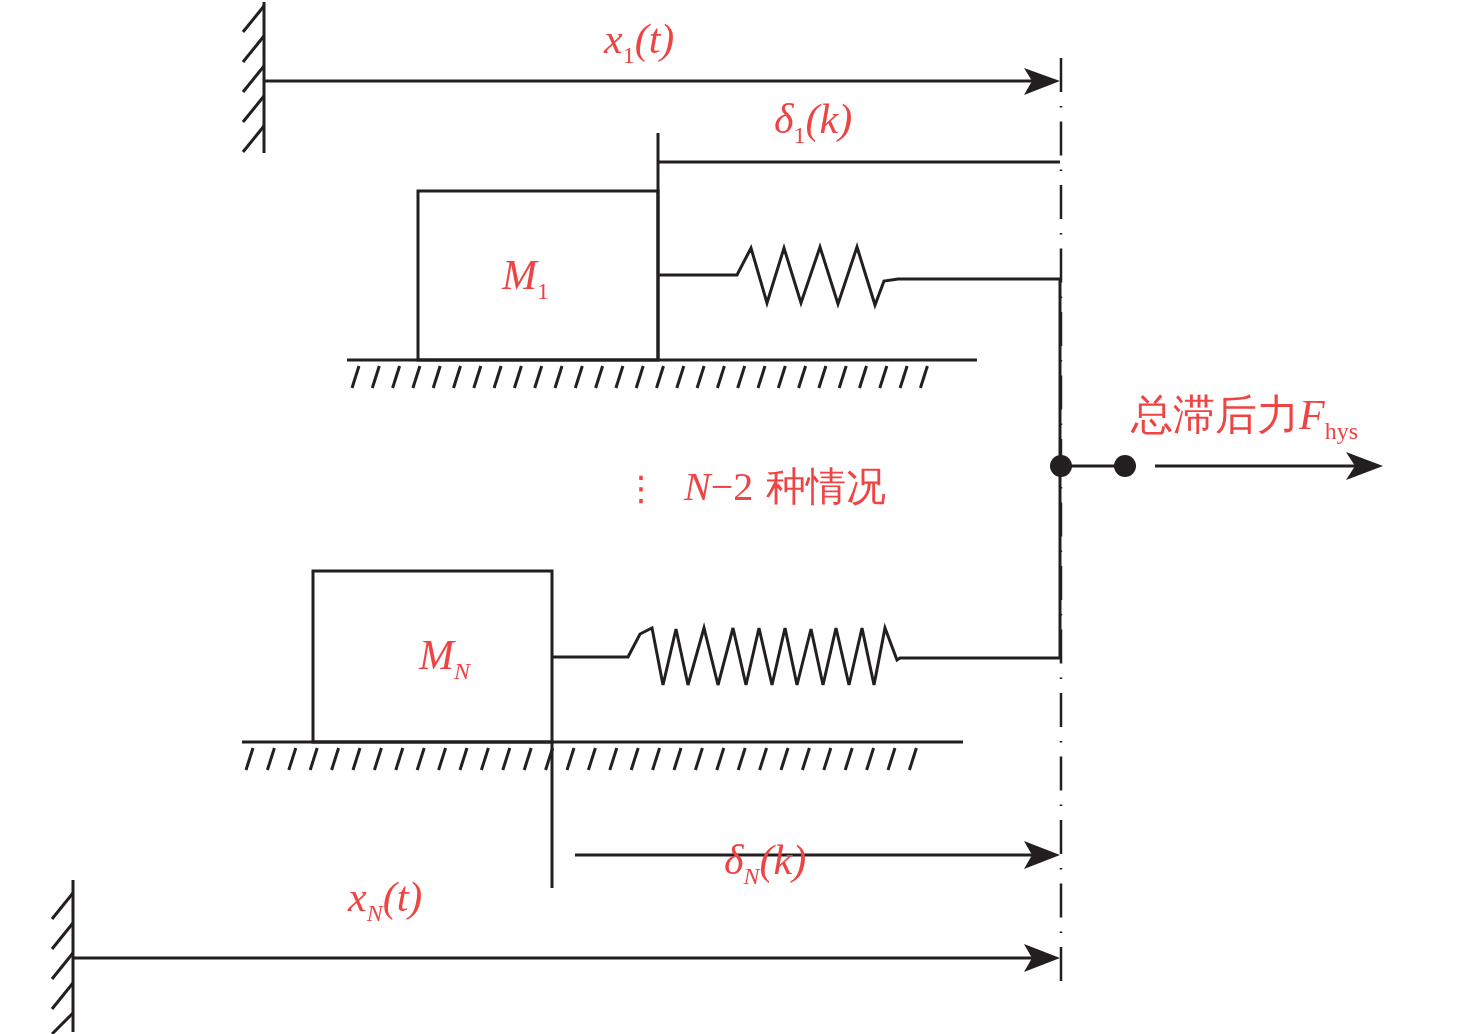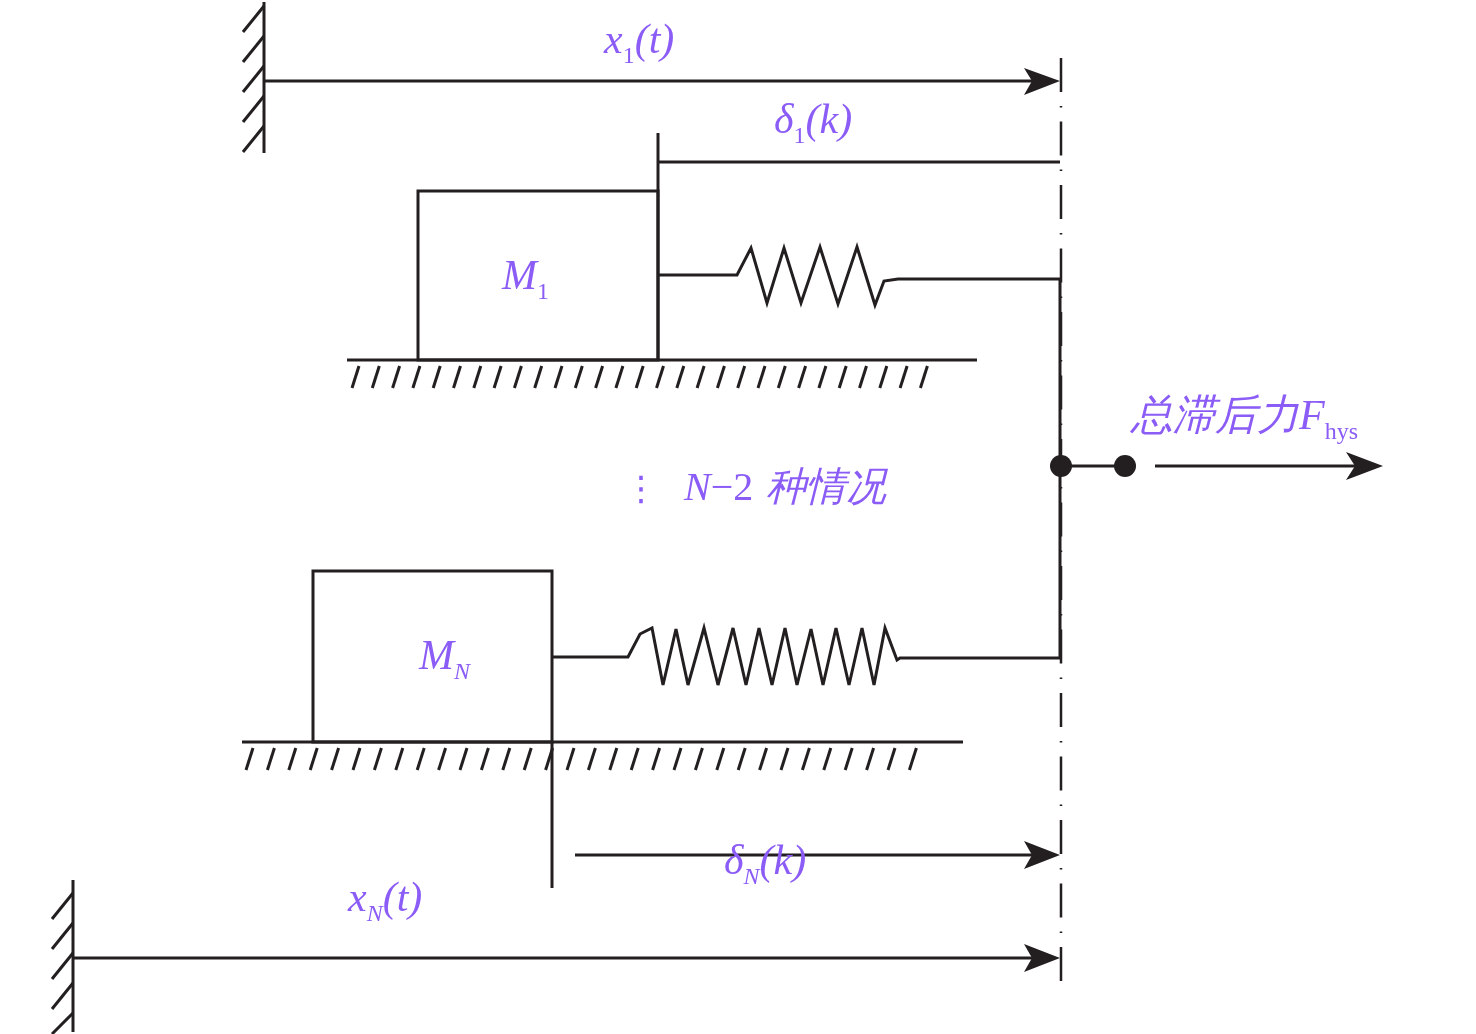--- a/index.html
+++ b/index.html
@@ -1,24 +1,24 @@
 <!DOCTYPE html>
 <html><head>
 <meta charset="utf-8">
 <style>
   html, body { margin: 0; padding: 0; background: #ffffff; }
   body { width: 1476px; height: 1034px; position: relative; overflow: hidden; }
   svg { position: absolute; left: 0; top: 0; }
   .ln { stroke: #231f20; stroke-width: 3; fill: none; }
   .spring { stroke: #231f20; stroke-width: 3; fill: none; stroke-linejoin: miter; }
   .dash { stroke: #231f20; stroke-width: 2.5; fill: none; stroke-dasharray: 34 14 1.5 14; }
-  .lbl { position: absolute; font-family: "Liberation Serif", serif; color: #8b5cf6; white-space: nowrap; line-height: 1; }
+  .lbl { position: absolute; font-family: "Liberation Serif", serif; color: #ef4444; white-space: nowrap; line-height: 1; }
   .it { font-style: italic; }
   .sub { font-size: 24px; vertical-align: -10px; }
-  .cjk { font-family: "DejaVu Serif", serif; font-style: italic; }
+  .cjk { font-family: "DejaVu Serif", serif; }
 </style>
 </head>
 <body>
 
 <svg width="1476" height="1034" viewBox="0 0 1476 1034">
   <defs>
     <marker id="arr" markerWidth="12" markerHeight="10" refX="11" refY="5" orient="auto" markerUnits="userSpaceOnUse" viewBox="0 0 12 10">
       <path d="M0,0 L12,5 L0,10 L3,5 Z" fill="#231f20"></path>
     </marker>
   </defs>

